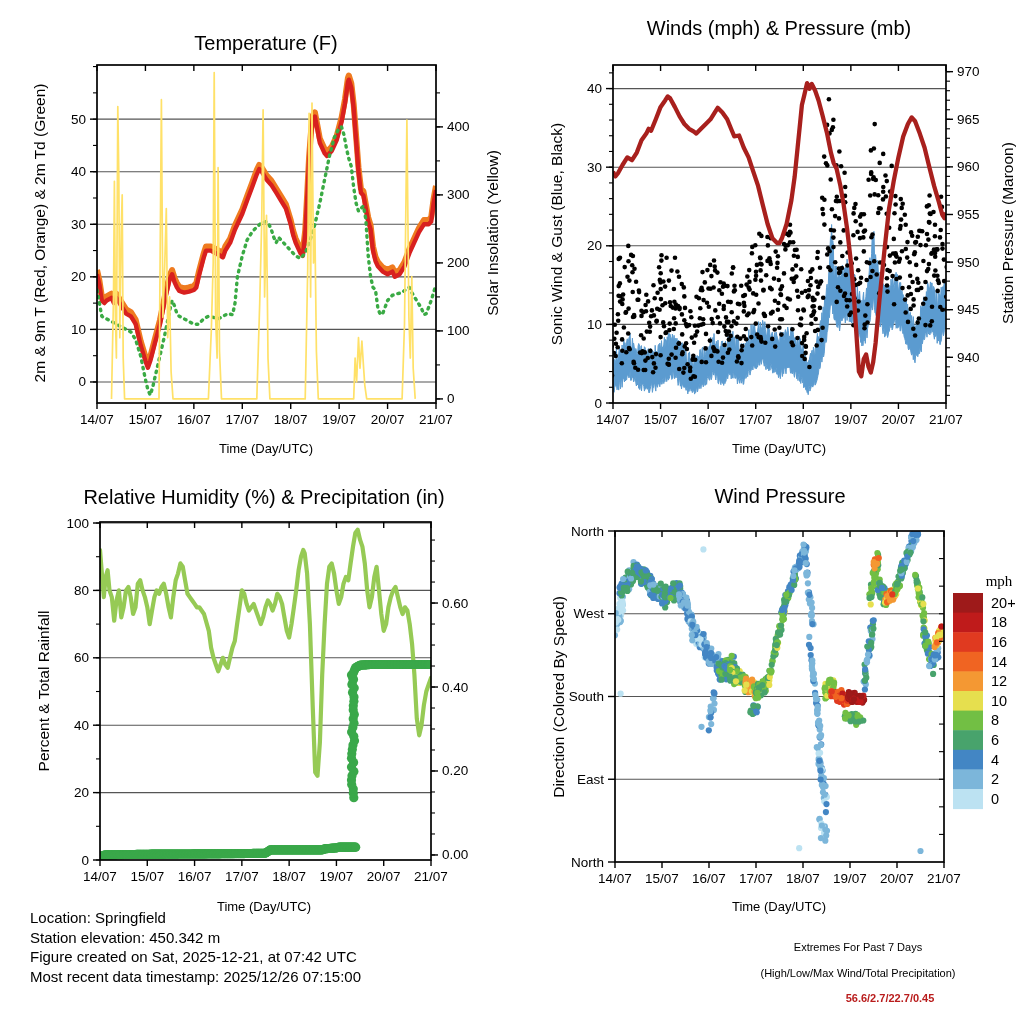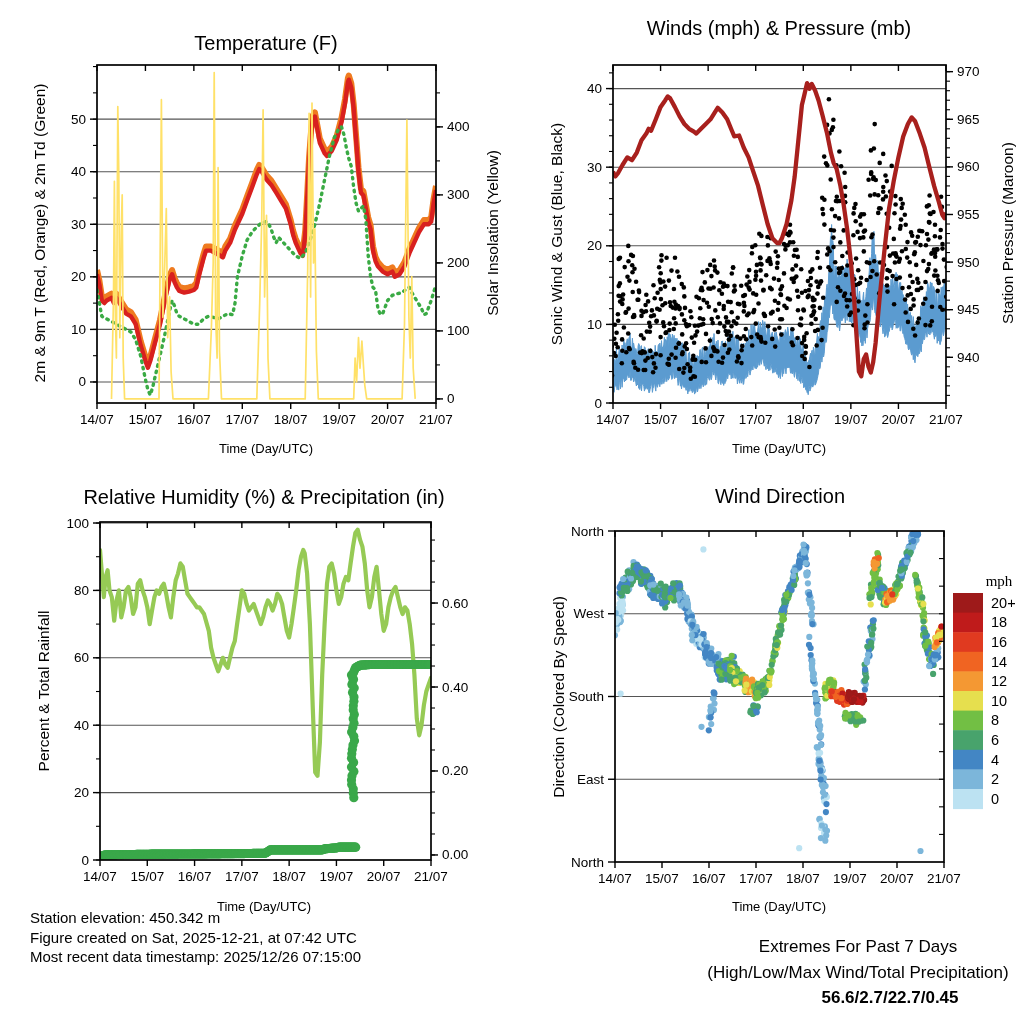--- a/index.html
+++ b/index.html
@@ -5,21 +5,21 @@
   html,body{margin:0;padding:0;background:#fff;}
   #stage{position:relative;width:1024px;height:1024px;background:#fff;overflow:hidden;
          font-family:"Liberation Sans", sans-serif;color:#000;}
   #plots{position:absolute;left:0;top:0;}
   .lab{position:absolute;transform:translate(-50%,-50%);white-space:nowrap;}
   .title{font-size:20px;}
   .xlab{font-size:13px;}
   .ylab{position:absolute;transform:translate(-50%,-50%) rotate(-90deg);font-size:15.5px;white-space:nowrap;}
   .cbtitle{font-size:15px;font-family:Liberation Serif, serif;}
   .footer{position:absolute;left:30px;top:908px;font-size:15px;line-height:19.5px;}
-  .ext{font-size:17px;}
+  .ext{font-size:11px;}
   .extval{font-weight:bold;}
   .svgtick{font-size:13.5px;fill:#000;}
   .cbl{font-size:14.5px;fill:#000;}
 </style>
 </head>
 <body>
 
 <div id="stage">
   <svg id="plots" width="1024" height="1024" viewBox="0 0 1024 1024">
       <defs>
@@ -3081,38 +3081,39 @@
       <line x1="939" y1="668.9166666666666" x2="944" y2="668.9166666666666" stroke="#000" stroke-width="1.1"></line>
       <line x1="939" y1="641.3333333333334" x2="944" y2="641.3333333333334" stroke="#000" stroke-width="1.1"></line>
       <line x1="939" y1="613.75" x2="944" y2="613.75" stroke="#000" stroke-width="1.1"></line>
       <line x1="939" y1="586.1666666666666" x2="944" y2="586.1666666666666" stroke="#000" stroke-width="1.1"></line>
       <line x1="939" y1="558.5833333333334" x2="944" y2="558.5833333333334" stroke="#000" stroke-width="1.1"></line>
     </svg>
 
   <div class="lab title" style="left:266px;top:43px">Temperature (F)</div>
   <div class="lab title" style="left:779px;top:28px">Winds (mph) &amp; Pressure (mb)</div>
   <div class="lab title" style="left:264px;top:497px">Relative Humidity (%) &amp; Precipitation (in)</div>
-  <div class="lab title" style="left:780px;top:496px">Wind Direction</div>
+  <div class="lab title" style="left:780px;top:496px">Wind Pressure</div>
 
   <div class="lab xlab" style="left:266px;top:448px">Time (Day/UTC)</div>
   <div class="lab xlab" style="left:779px;top:448px">Time (Day/UTC)</div>
   <div class="lab xlab" style="left:264px;top:906px">Time (Day/UTC)</div>
   <div class="lab xlab" style="left:779px;top:906px">Time (Day/UTC)</div>
 
   <div class="ylab" style="left:40px;top:233px">2m &amp; 9m T (Red, Orange) &amp; 2m Td (Green)</div>
   <div class="ylab" style="left:493px;top:233px">Solar Insolation (Yellow)</div>
   <div class="ylab" style="left:557px;top:234px">Sonic Wind &amp; Gust (Blue, Black)</div>
   <div class="ylab" style="left:1008px;top:233px">Station Pressure (Maroon)</div>
   <div class="ylab" style="left:44px;top:691px">Percent &amp; Total Rainfall</div>
   <div class="ylab" style="left:559px;top:697px">Direction (Colored By Speed)</div>
 
   <div class="lab cbtitle" style="left:999px;top:581px">mph</div>
 
   <div class="footer">
+    <div>Location: Springfield</div>
     <div>Station elevation: 450.342 m</div>
     <div>Figure created on Sat, 2025-12-21, at 07:42 UTC</div>
     <div>Most recent data timestamp: 2025/12/26 07:15:00</div>
   </div>
 
   <div class="lab ext" style="left:858px;top:947px">Extremes For Past 7 Days</div>
   <div class="lab ext" style="left:858px;top:973px">(High/Low/Max Wind/Total Precipitation)</div>
-  <div class="lab ext extval" style="left: 890px; top: 998px; color: #000000;">56.6/2.7/22.7/0.45</div>
+  <div class="lab ext extval" style="left: 890px; top: 998px; color: #b91c1c;">56.6/2.7/22.7/0.45</div>
 </div>
 
 </body></html>

